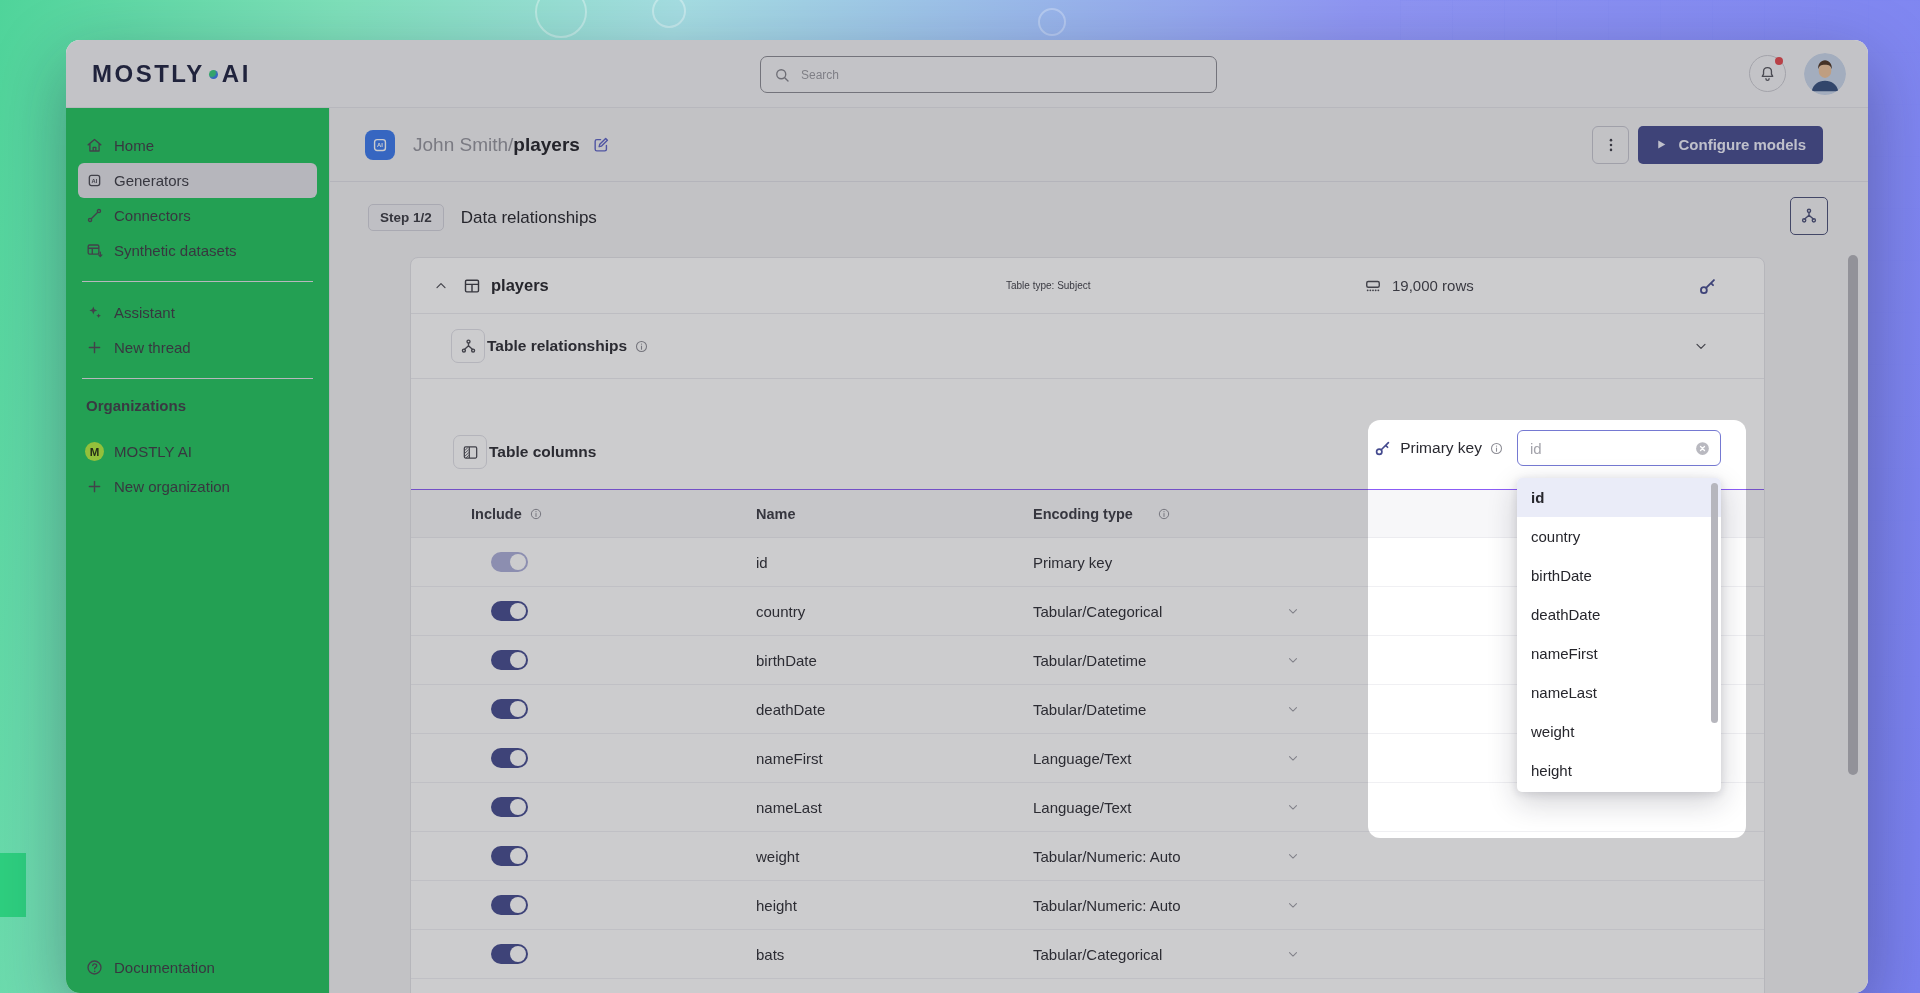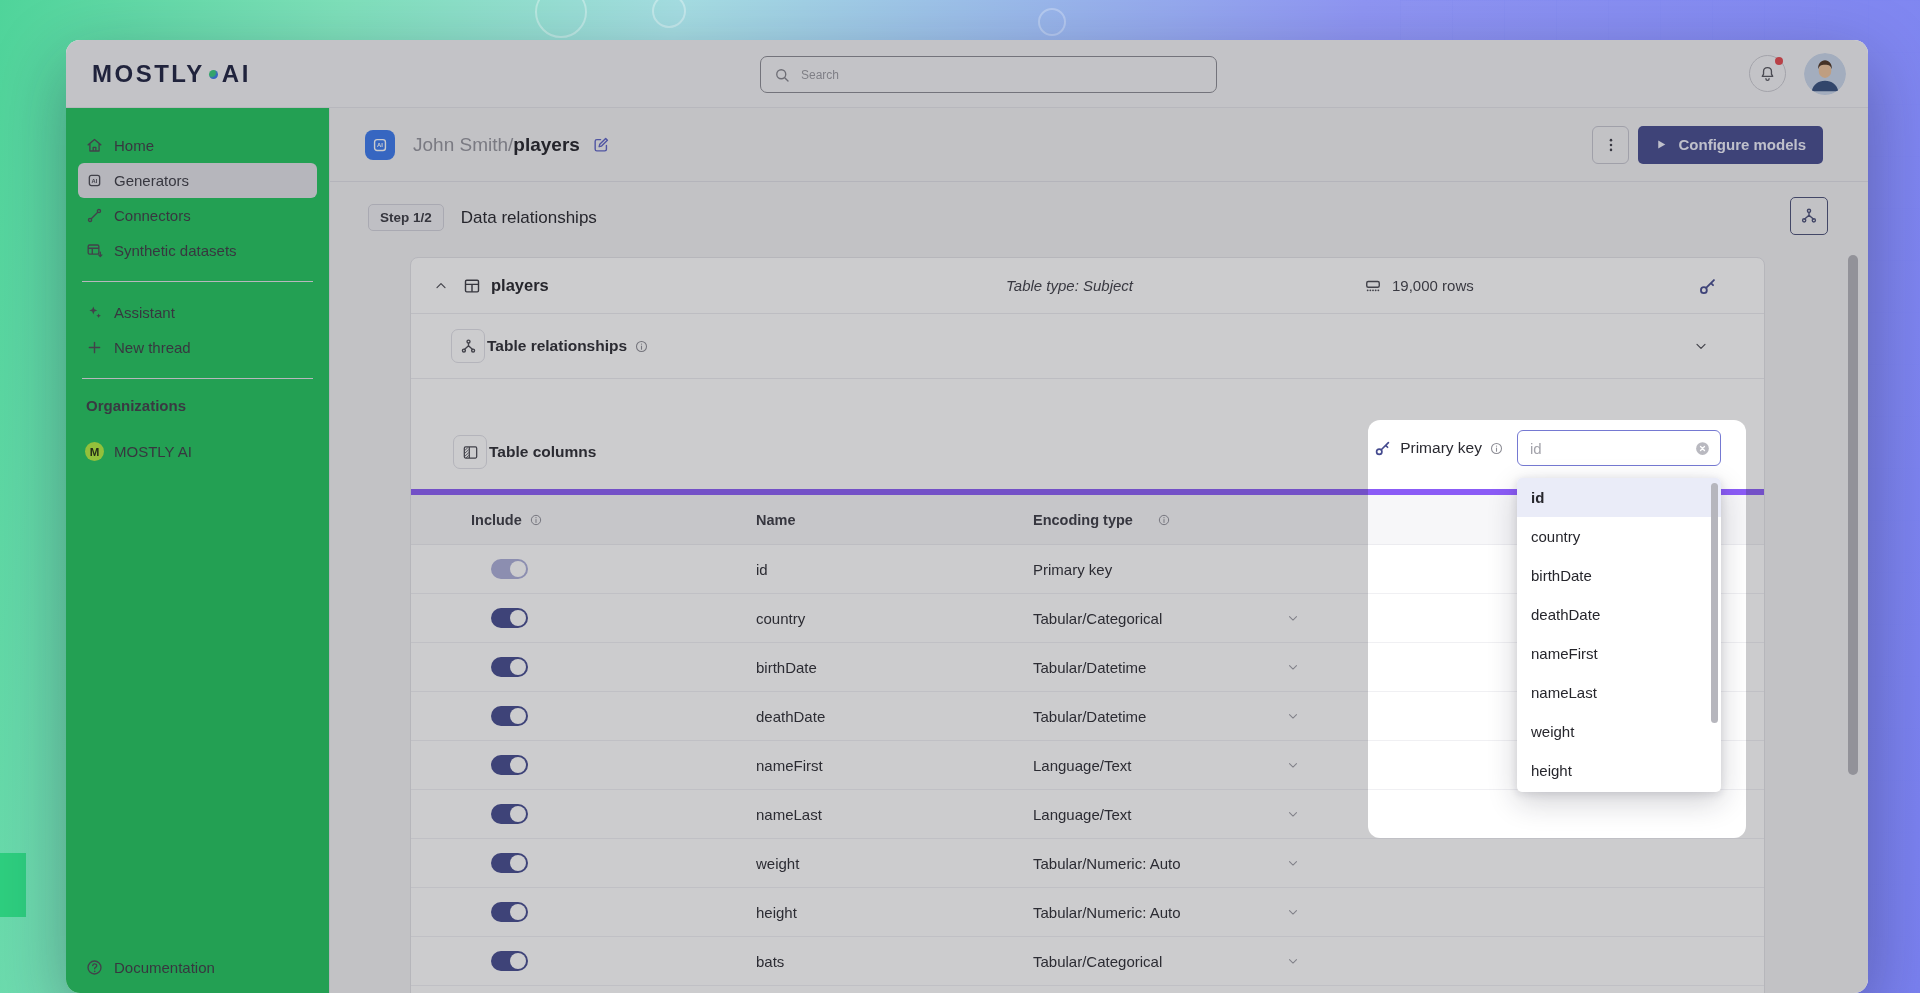--- a/index.html
+++ b/index.html
@@ -85,21 +85,21 @@
 
   
   .card { margin:26px 0 0 80px; width:1355px; height:780px; background:#fff; border:1px solid #e2e2e7;
     border-radius:8px; position:relative; }
   .card-header { height:56px; display:flex; align-items:center; padding:0 45px 0 22px;
     border-bottom:1px solid #ececf0; position:relative; }
   .collapse-btn { width:16px; height:16px; color:#4a4a52; background:none; border:none; cursor:pointer; }
   .collapse-btn svg { width:16px; height:16px; }
   .tbl-icon { width:20px; height:20px; color:#3a3a42; margin-left:13px; }
   .tbl-name { margin-left:9px; font-size:16.5px; font-weight:700; color:#26262c; }
-  .tbl-type { position:absolute; left:595px; font-size:15px; color:#3f3f47;font-style:italic; }
+  .tbl-type { position:absolute; left:595px; font-size:10px; color:#3f3f47; }
   .rows-info { position:absolute; left:952px; display:flex; align-items:center; gap:9px; font-size:15px; color:#3f3f47; }
   .rows-info svg { width:20px; height:20px; color:#4a4a52; }
   .key-btn { margin-left:auto; color:#454b8f; width:22px; height:22px; background:none; border:none; cursor:pointer; }
   .key-btn svg { width:22px; height:22px; }
 
   .rel-row { display:flex; align-items:center; padding:15px 55px 15px 40px; border-bottom:1px solid #ececf0; }
   .icon-box { width:34px; height:34px; border:1px solid #e0e0e6; border-radius:7px; background:#fff;
     display:flex; align-items:center; justify-content:center; color:#4a4a52; flex:none; }
   .icon-box svg { width:19px; height:19px; }
   .row-label { margin-left:2px; font-size:15.5px; font-weight:600; color:#2c2c33; }
@@ -121,22 +121,22 @@
   .pk-clear { width:17px; height:17px; color:#b9b9c0; flex:none; background:none; border:none; cursor:pointer; }
   .pk-clear svg { width:17px; height:17px; }
   .pk-dropdown { position:absolute; right:43px; top:220px; width:204px; height:314px; background:#fff;
     border-radius:5px; box-shadow:0 10px 30px rgba(25,25,45,.20), 0 2px 8px rgba(25,25,45,.12);
     z-index:6; overflow:hidden; }
   .pk-option { height:39px; display:flex; align-items:center; padding:0 14px; font-size:15px; color:#26262c; cursor:pointer; }
   .pk-option.selected { background:#eaecf8; font-weight:700; }
   .dd-scrollbar { position:absolute; right:3px; top:5px; width:7px; height:240px; border-radius:4px; background:#b6b6bd; }
 
   
-  .thead { display:grid; grid-template-columns:345px 277px 1fr; height:56px; align-items:center;
-    background:#f7f7f9; border-top:6px solid #8b5cf6; border-bottom:1px solid #ececf0;
+  .thead { display:grid; grid-template-columns:345px 277px 1fr; height:49px; align-items:center;
+    background:#f7f7f9; border-top:1px solid #8b5cf6; border-bottom:1px solid #ececf0;
     font-size:14.5px; font-weight:600; color:#3b3b43; }
   .thead .h1 { padding-left:60px; display:flex; align-items:center; gap:7px; }
   .thead .h3 { display:flex; align-items:center; gap:24px; }
   .thead .info-icon { margin-left:0; width:14px; height:14px; }
   .trow { display:grid; grid-template-columns:345px 277px 1fr; height:49px; align-items:center;
     border-bottom:1px solid #f0f0f3; font-size:15px; color:#2d2d34; position:relative; }
   .toggle { margin-left:80px; width:37px; height:20px; border-radius:10px; background:#454b8f; position:relative; cursor:pointer; }
   .toggle .knob { position:absolute; right:2px; top:2px; width:16px; height:16px; border-radius:50%; background:#fff; }
   .toggle.disabled { background:#abaed8; }
   .enc-chevron { position:absolute; left:875px; width:14px; height:14px; color:#9d9da5; cursor:pointer; }
@@ -261,20 +261,26 @@
           <path d="M12 5.5v13M5.5 12h13" fill="none" stroke="currentColor" stroke-width="1.8" stroke-linecap="round"></path>
         </svg>
       <span>New thread</span>
     </div>
     <hr class="divider">
     <div class="section-label">Organizations</div>
     <div class="nav-item">
       <span class="m-badge">M</span>
       <span>MOSTLY AI</span>
     </div>
+    <div class="nav-item">
+      <svg viewBox="0 0 24 24">
+          <path d="M12 5.5v13M5.5 12h13" fill="none" stroke="currentColor" stroke-width="1.8" stroke-linecap="round"></path>
+        </svg>
+      <span>New organization</span>
+    </div>
     <div class="nav-item doc-item">
       <svg viewBox="0 0 24 24">
           <circle cx="12" cy="12" r="8.2" fill="none" stroke="currentColor" stroke-width="1.7"></circle>
           <path d="M9.7 9.6c.3-1.4 1.5-2.3 2.9-2.1 1.3.1 2.3 1.2 2.2 2.4-.1 1.7-2.3 1.9-2.6 3.3v.5" fill="none" stroke="currentColor" stroke-width="1.7" stroke-linecap="round"></path>
           <circle cx="12.2" cy="16.9" r="1" fill="currentColor" stroke="none"></circle>
         </svg>
       <span>Documentation</span>
     </div>
   </div>
 

